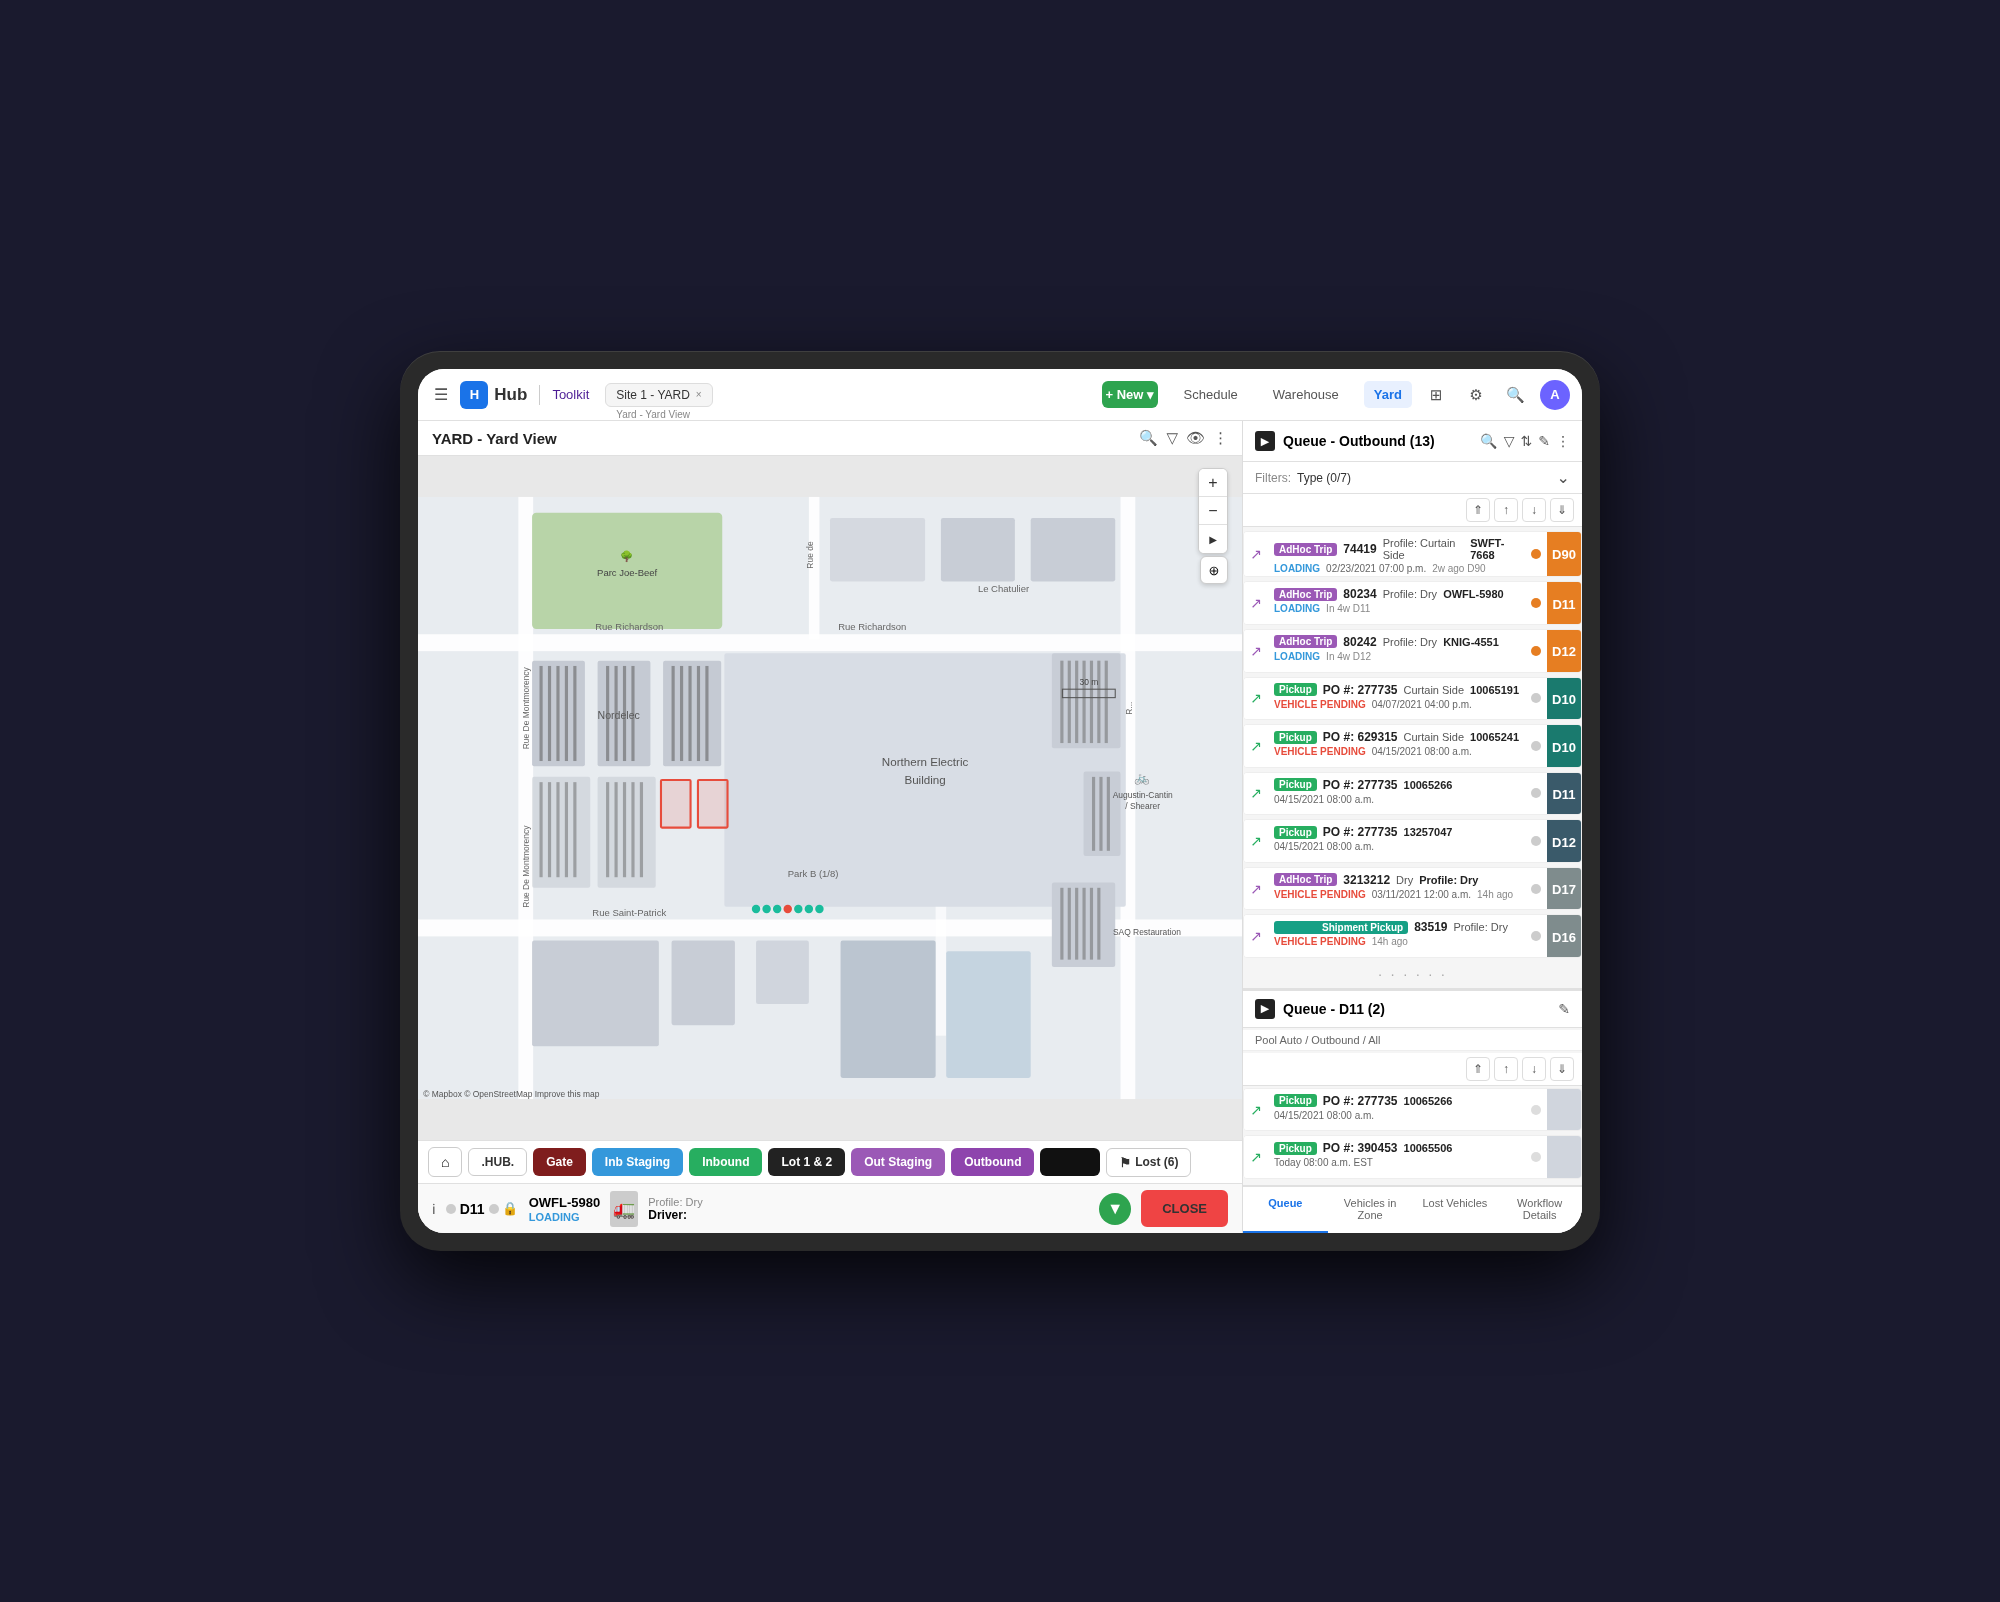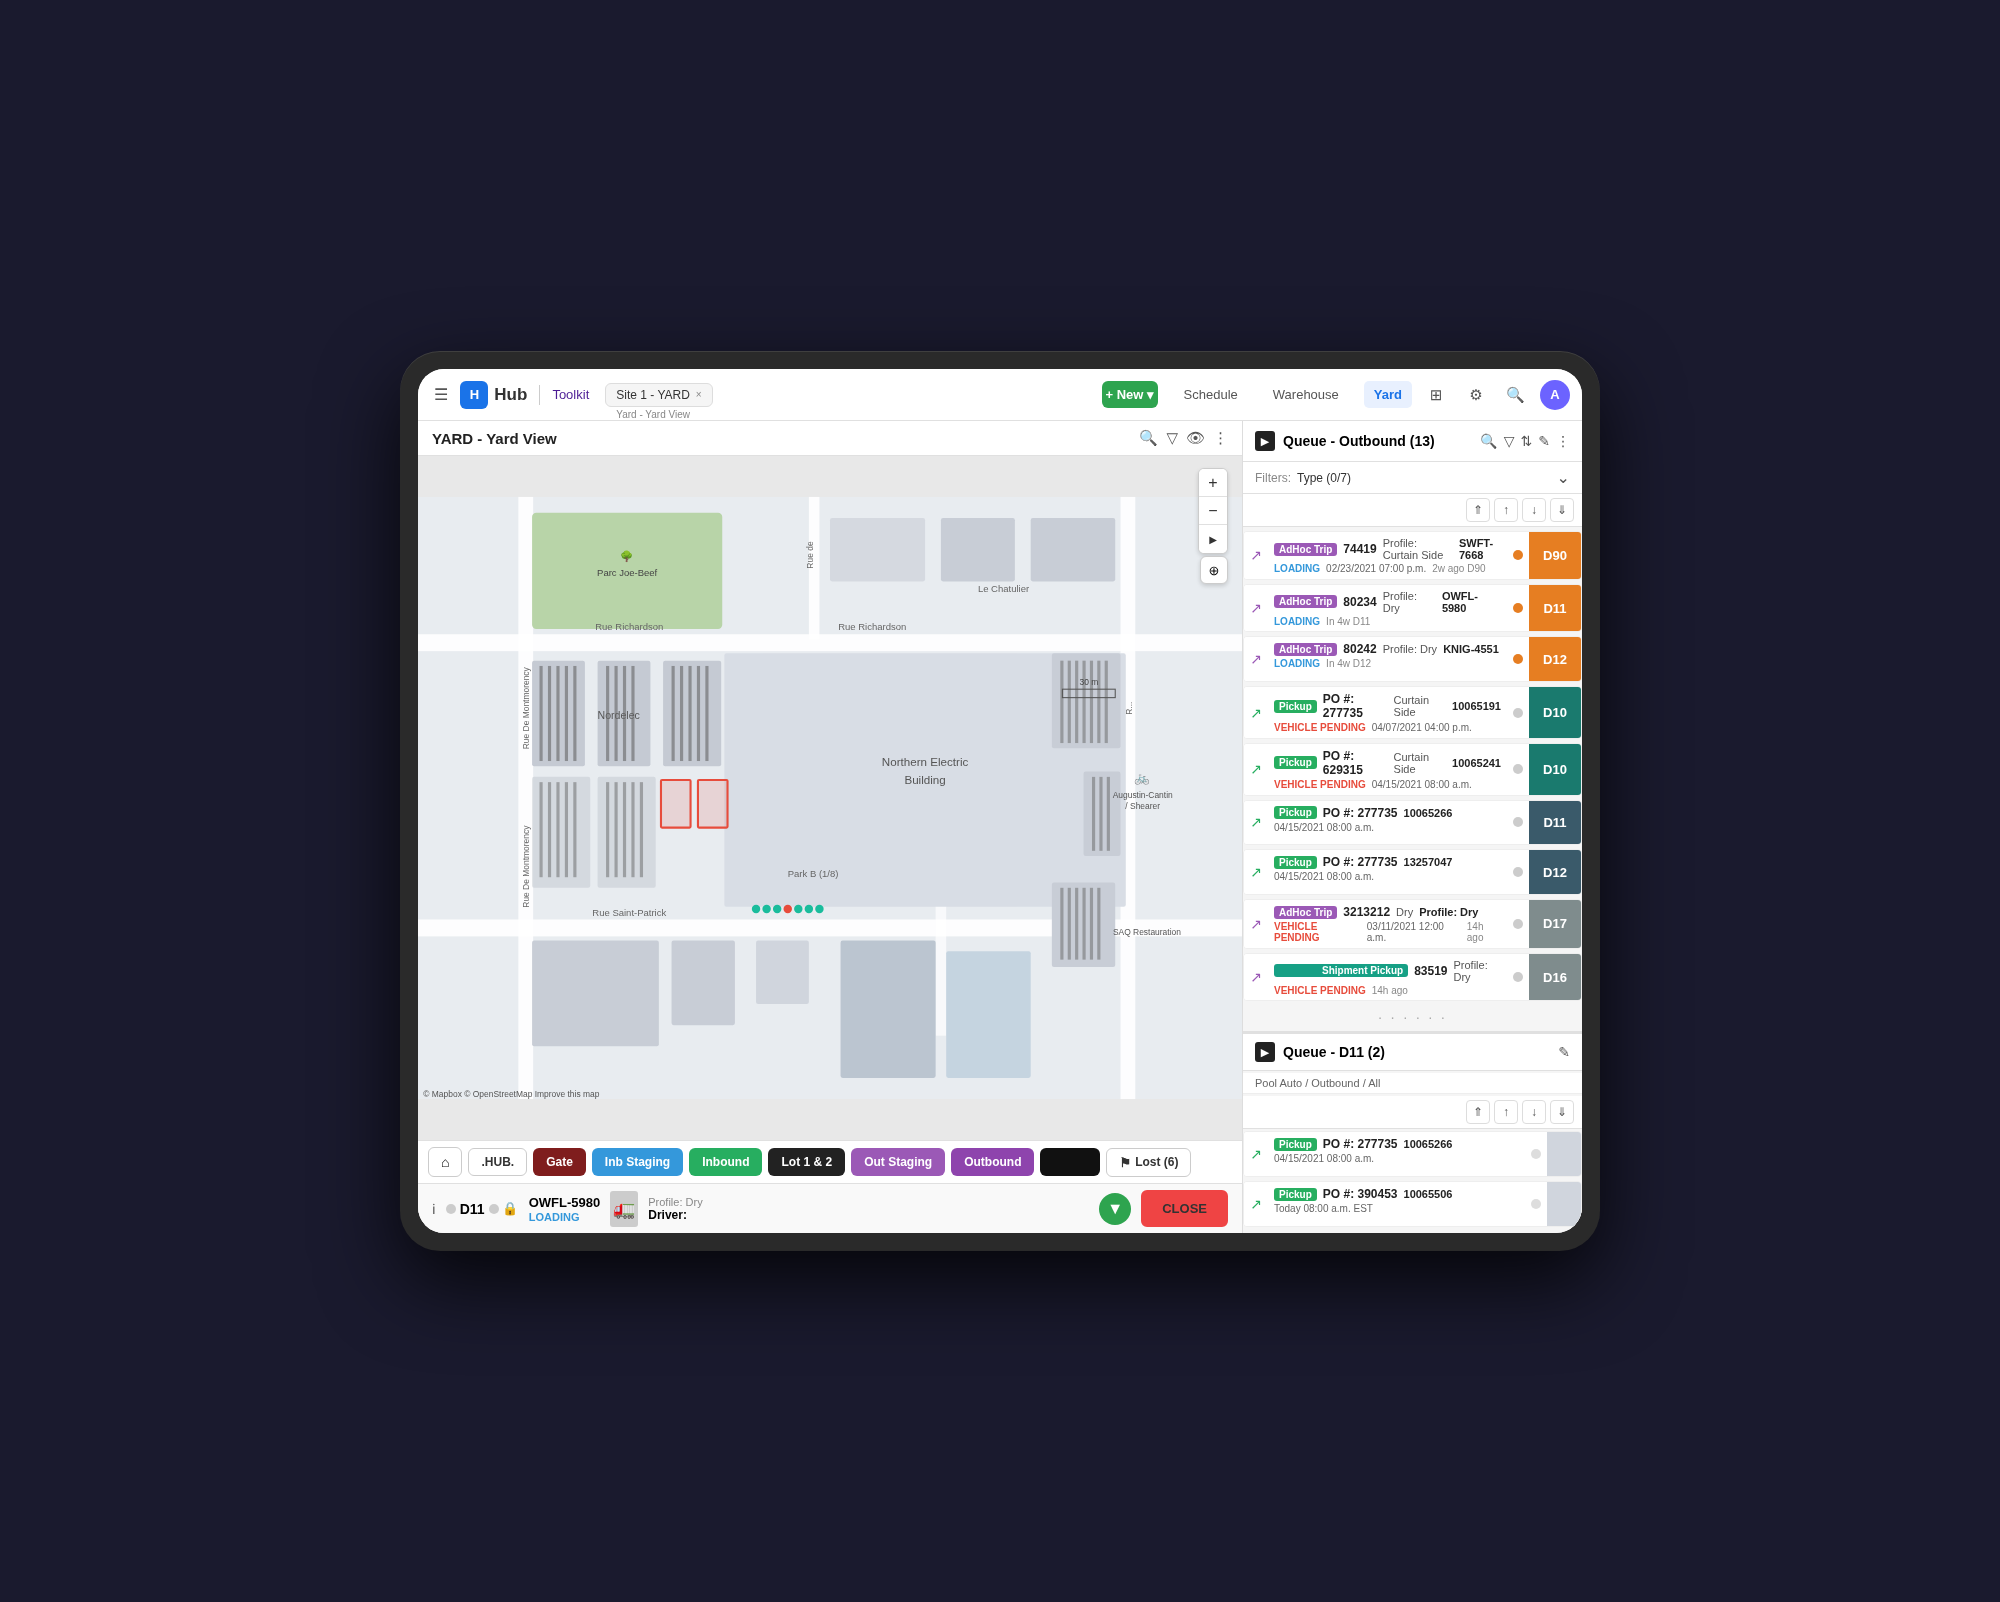--- a/index.html
+++ b/index.html
@@ -532,21 +532,21 @@
     }
     .qi-dot {
       width: 10px;
       height: 10px;
       border-radius: 50%;
       background: #ccc;
       flex-shrink: 0;
     }
     .qi-dot.orange { background: #e67e22; }
     .qi-dock-badge {
-      width: 52px;
+      width: 34px;
       height: 100%;
       min-height: 44px;
       display: flex;
       align-items: center;
       justify-content: center;
       font-size: 13px;
       font-weight: 700;
       color: #fff;
       flex-shrink: 0;
     }
@@ -1093,16 +1093,22 @@
                 <span class="qi-date">Today 08:00 a.m. EST</span>
               </div>
             </div>
             <div class="qi-right">
               <div class="qi-dot" style="background:#ddd;"></div>
             </div>
             <div class="qi-dock-badge" style="background:#d0d5dd;min-height:44px;width:34px;"></div>
           </div>
         </div>
 
+        <div class="panel-tabs">
+          <div class="panel-tab active">Queue</div>
+          <div class="panel-tab">Vehicles in Zone</div>
+          <div class="panel-tab">Lost Vehicles</div>
+          <div class="panel-tab">Workflow Details</div>
+        </div>
       </div>
     </div>
   </div>
 </div>
 
 </body></html>

